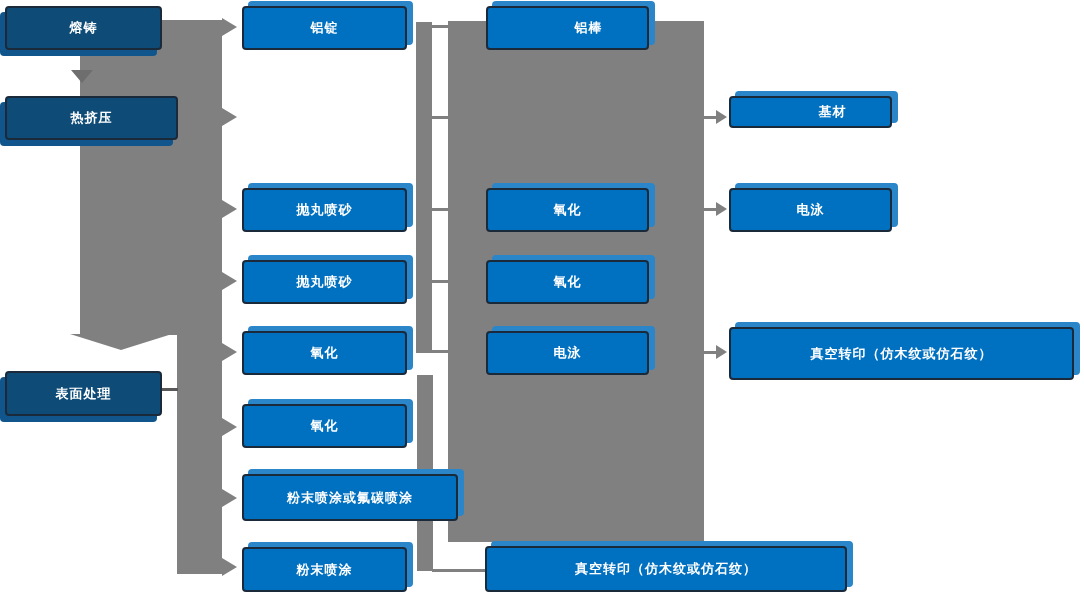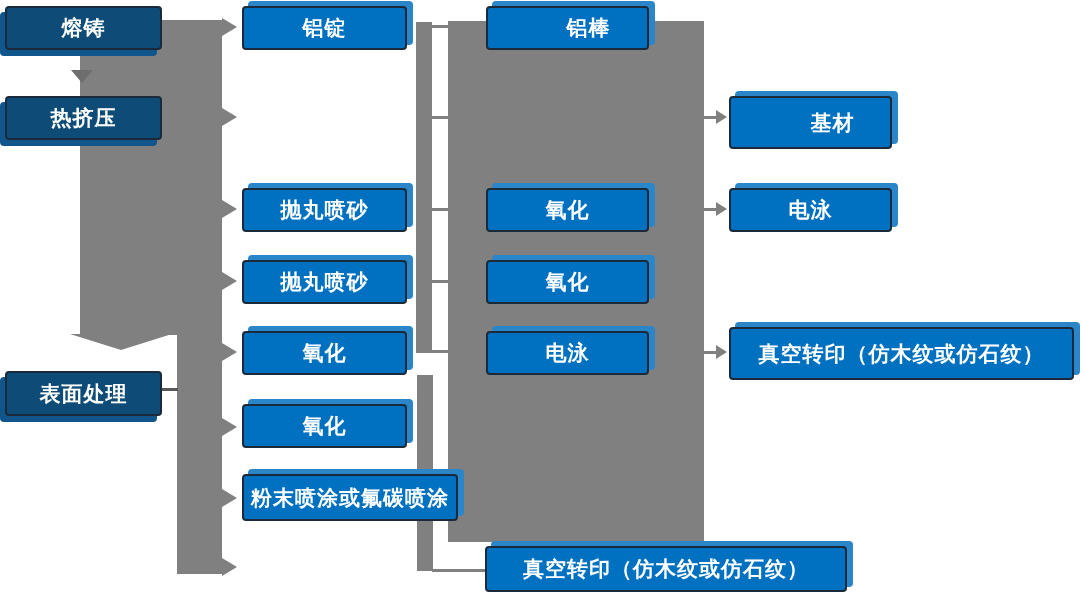--- a/index.html
+++ b/index.html
@@ -14,21 +14,21 @@
     --thin-line:#595959;
   }
   html,body{margin:0;padding:0;background:#ffffff;}
   #canvas{
     position:relative;width:1084px;height:596px;background:#ffffff;overflow:hidden;
     font-family:"Liberation Sans","DejaVu Sans",sans-serif;
   }
   .box{
     position:absolute;box-sizing:border-box;z-index:2;
     display:flex;align-items:center;justify-content:center;
-    color:var(--box-text);font-weight:bold;font-size:21px;letter-spacing:1px;
+    color:var(--box-text);font-weight:bold;font-size:13px;letter-spacing:1px;
     border:2px solid var(--box-border);border-radius:4px;
     white-space:nowrap;
   }
   .blue{background:var(--blue-box);box-shadow:6px -5px 0 var(--blue-accent);}
   .dark{background:var(--dark-box);box-shadow:-5px 6px 0 var(--dark-accent);}
   .gray{position:absolute;background:var(--connector-gray);z-index:1;}
   .thin{position:absolute;background:var(--connector-gray);height:3px;z-index:1;}
   .tri-right{
     position:absolute;width:0;height:0;z-index:1;
     border-top:9px solid transparent;border-bottom:9px solid transparent;
@@ -83,33 +83,34 @@
   <div class="gray" style="left:448px;top:21px;width:256px;height:521px;"></div>
 
   <div class="thin" style="left:704px;top:116px;width:14px;"></div>
   <div class="tri-right-sm" style="left:716px;top:110px;"></div>
   <div class="thin" style="left:704px;top:208px;width:14px;"></div>
   <div class="tri-right-sm" style="left:716px;top:202px;"></div>
   <div class="thin" style="left:704px;top:351px;width:14px;"></div>
   <div class="tri-right-sm" style="left:716px;top:345px;"></div>
 
   <div class="box dark" style="left:5px;top:6px;width:157px;height:44px;">熔铸</div>
-  <div class="box dark" style="left:5px;top:96px;width:157px;height:44px;">热挤压</div>
+  <div class="box dark" style="left:5px;top:96px;width:173px;height:44px;">热挤压</div>
   <div class="box dark" style="left:5px;top:371px;width:157px;height:45px;">表面处理</div>
 
   <div class="box blue" style="left:242px;top:6px;width:165px;height:44px;">铝锭</div>
   <div class="box blue" style="left:242px;top:188px;width:165px;height:44px;">抛丸喷砂</div>
   <div class="box blue" style="left:242px;top:260px;width:165px;height:44px;">抛丸喷砂</div>
   <div class="box blue" style="left:242px;top:331px;width:165px;height:44px;">氧化</div>
   <div class="box blue" style="left:242px;top:404px;width:165px;height:44px;">氧化</div>
   <div class="box blue" style="left:242px;top:474px;width:216px;height:47px;">粉末喷涂或氟碳喷涂</div>
+  <div class="box blue" style="left:242px;top:547px;width:165px;height:45px;">粉末喷涂</div>
 
   <div class="box blue" style="left:486px;top:6px;width:163px;height:44px;padding-left:42px;">铝棒</div>
   <div class="box blue" style="left:486px;top:188px;width:163px;height:44px;">氧化</div>
   <div class="box blue" style="left:486px;top:260px;width:163px;height:44px;">氧化</div>
   <div class="box blue" style="left:486px;top:331px;width:163px;height:44px;">电泳</div>
   <div class="box blue" style="left:485px;top:546px;width:362px;height:46px;">真空转印（仿木纹或仿石纹）</div>
 
-  <div class="box blue" style="left:729px;top:96px;width:163px;height:53px;padding-left:44px;">基材</div>
+  <div class="box blue" style="left:729px;top:96px;width:163px;height:32px;padding-left:44px;">基材</div>
   <div class="box blue" style="left:729px;top:188px;width:163px;height:44px;">电泳</div>
   <div class="box blue" style="left:729px;top:327px;width:345px;height:53px;">真空转印（仿木纹或仿石纹）</div>
 
 </div>
 
 </body></html>

